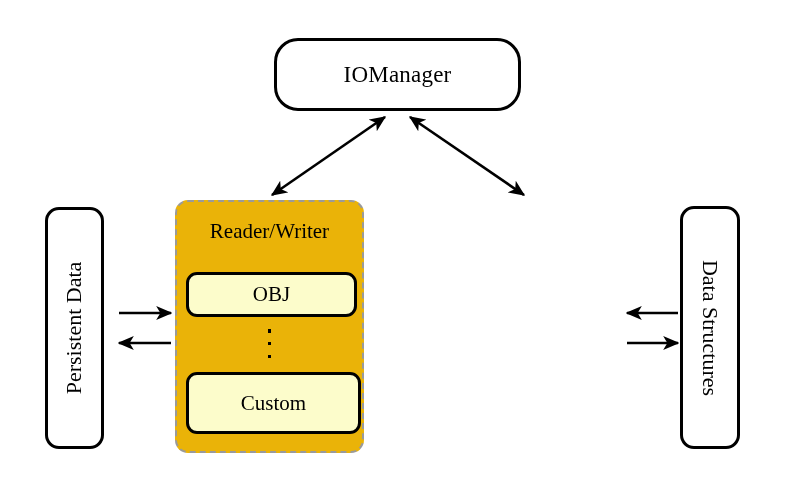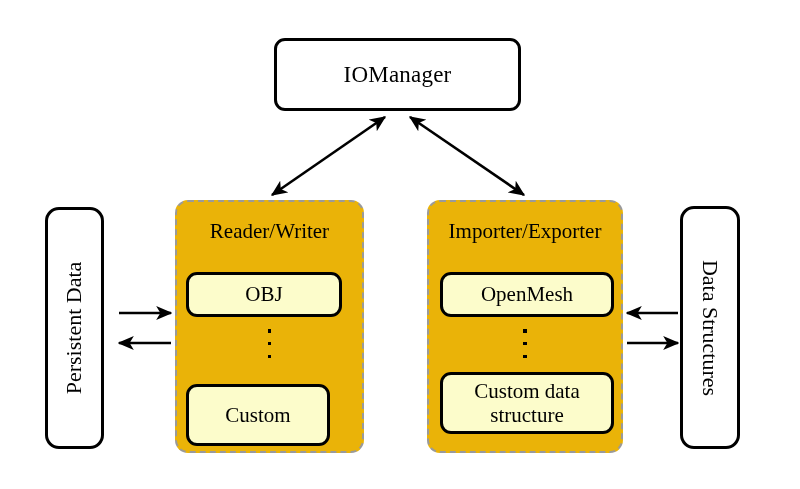--- a/index.html
+++ b/index.html
@@ -40,20 +40,21 @@
     text-align: center;
     color: #000000;
   }
   #box-iomanager {
     left: 274px;
     top: 38px;
     width: 247px;
     height: 73px;
     font-size: 23px;
     letter-spacing: 0.2px;
+    border-radius: 24px;
   }
   #box-persistent-data {
     left: 45px;
     top: 207px;
     width: 59px;
     height: 242px;
     border-radius: 14px;
   }
   #box-data-structures {
     left: 680px;
@@ -114,22 +115,22 @@
     border: 3px solid #000000;
     border-radius: 11px;
     display: flex;
     align-items: center;
     justify-content: center;
     text-align: center;
     font-size: 21px;
     line-height: 1.15;
     color: #000000;
   }
-  #leaf-obj       { left: 9px;  top: 70px;  width: 156px; height: 45px; }
-  #leaf-custom-file { left: 9px; top: 182px; width: 144px; height: 62px; }
+  #leaf-obj       { left: 9px;  top: 70px;  width: 171px; height: 45px; }
+  #leaf-custom-file { left: 9px; top: 170px; width: 175px; height: 62px; }
   #leaf-openmesh  { left: 11px; top: 70px;  width: 174px; height: 45px; }
   #leaf-custom-ds { left: 11px; top: 170px; width: 174px; height: 62px; }
 
   
   .vdots {
     position: absolute;
     top: 127px;
     left: 0;
     right: 0;
     display: flex;
@@ -195,34 +196,14 @@
         <span></span>
     </div>
 
     <div class="leaf" id="leaf-custom-file">
       <span>
         <span>Custom</span><br>
       </span>
     </div>
   </div>
 
-  <div class="group" id="group-importer-exporter">
-    <div class="group-title">Importer/Exporter</div>
-
-    <div class="leaf" id="leaf-openmesh">
-      <span>OpenMesh</span>
-    </div>
-
-    <div class="vdots">
-      <span></span>
-        <span></span>
-        <span></span>
-    </div>
-
-    <div class="leaf" id="leaf-custom-ds">
-      <span>
-        <span>Custom data</span><br>
-        <span>structure</span>
-      </span>
-    </div>
-  </div>
 
 </div>
 
 </body></html>

